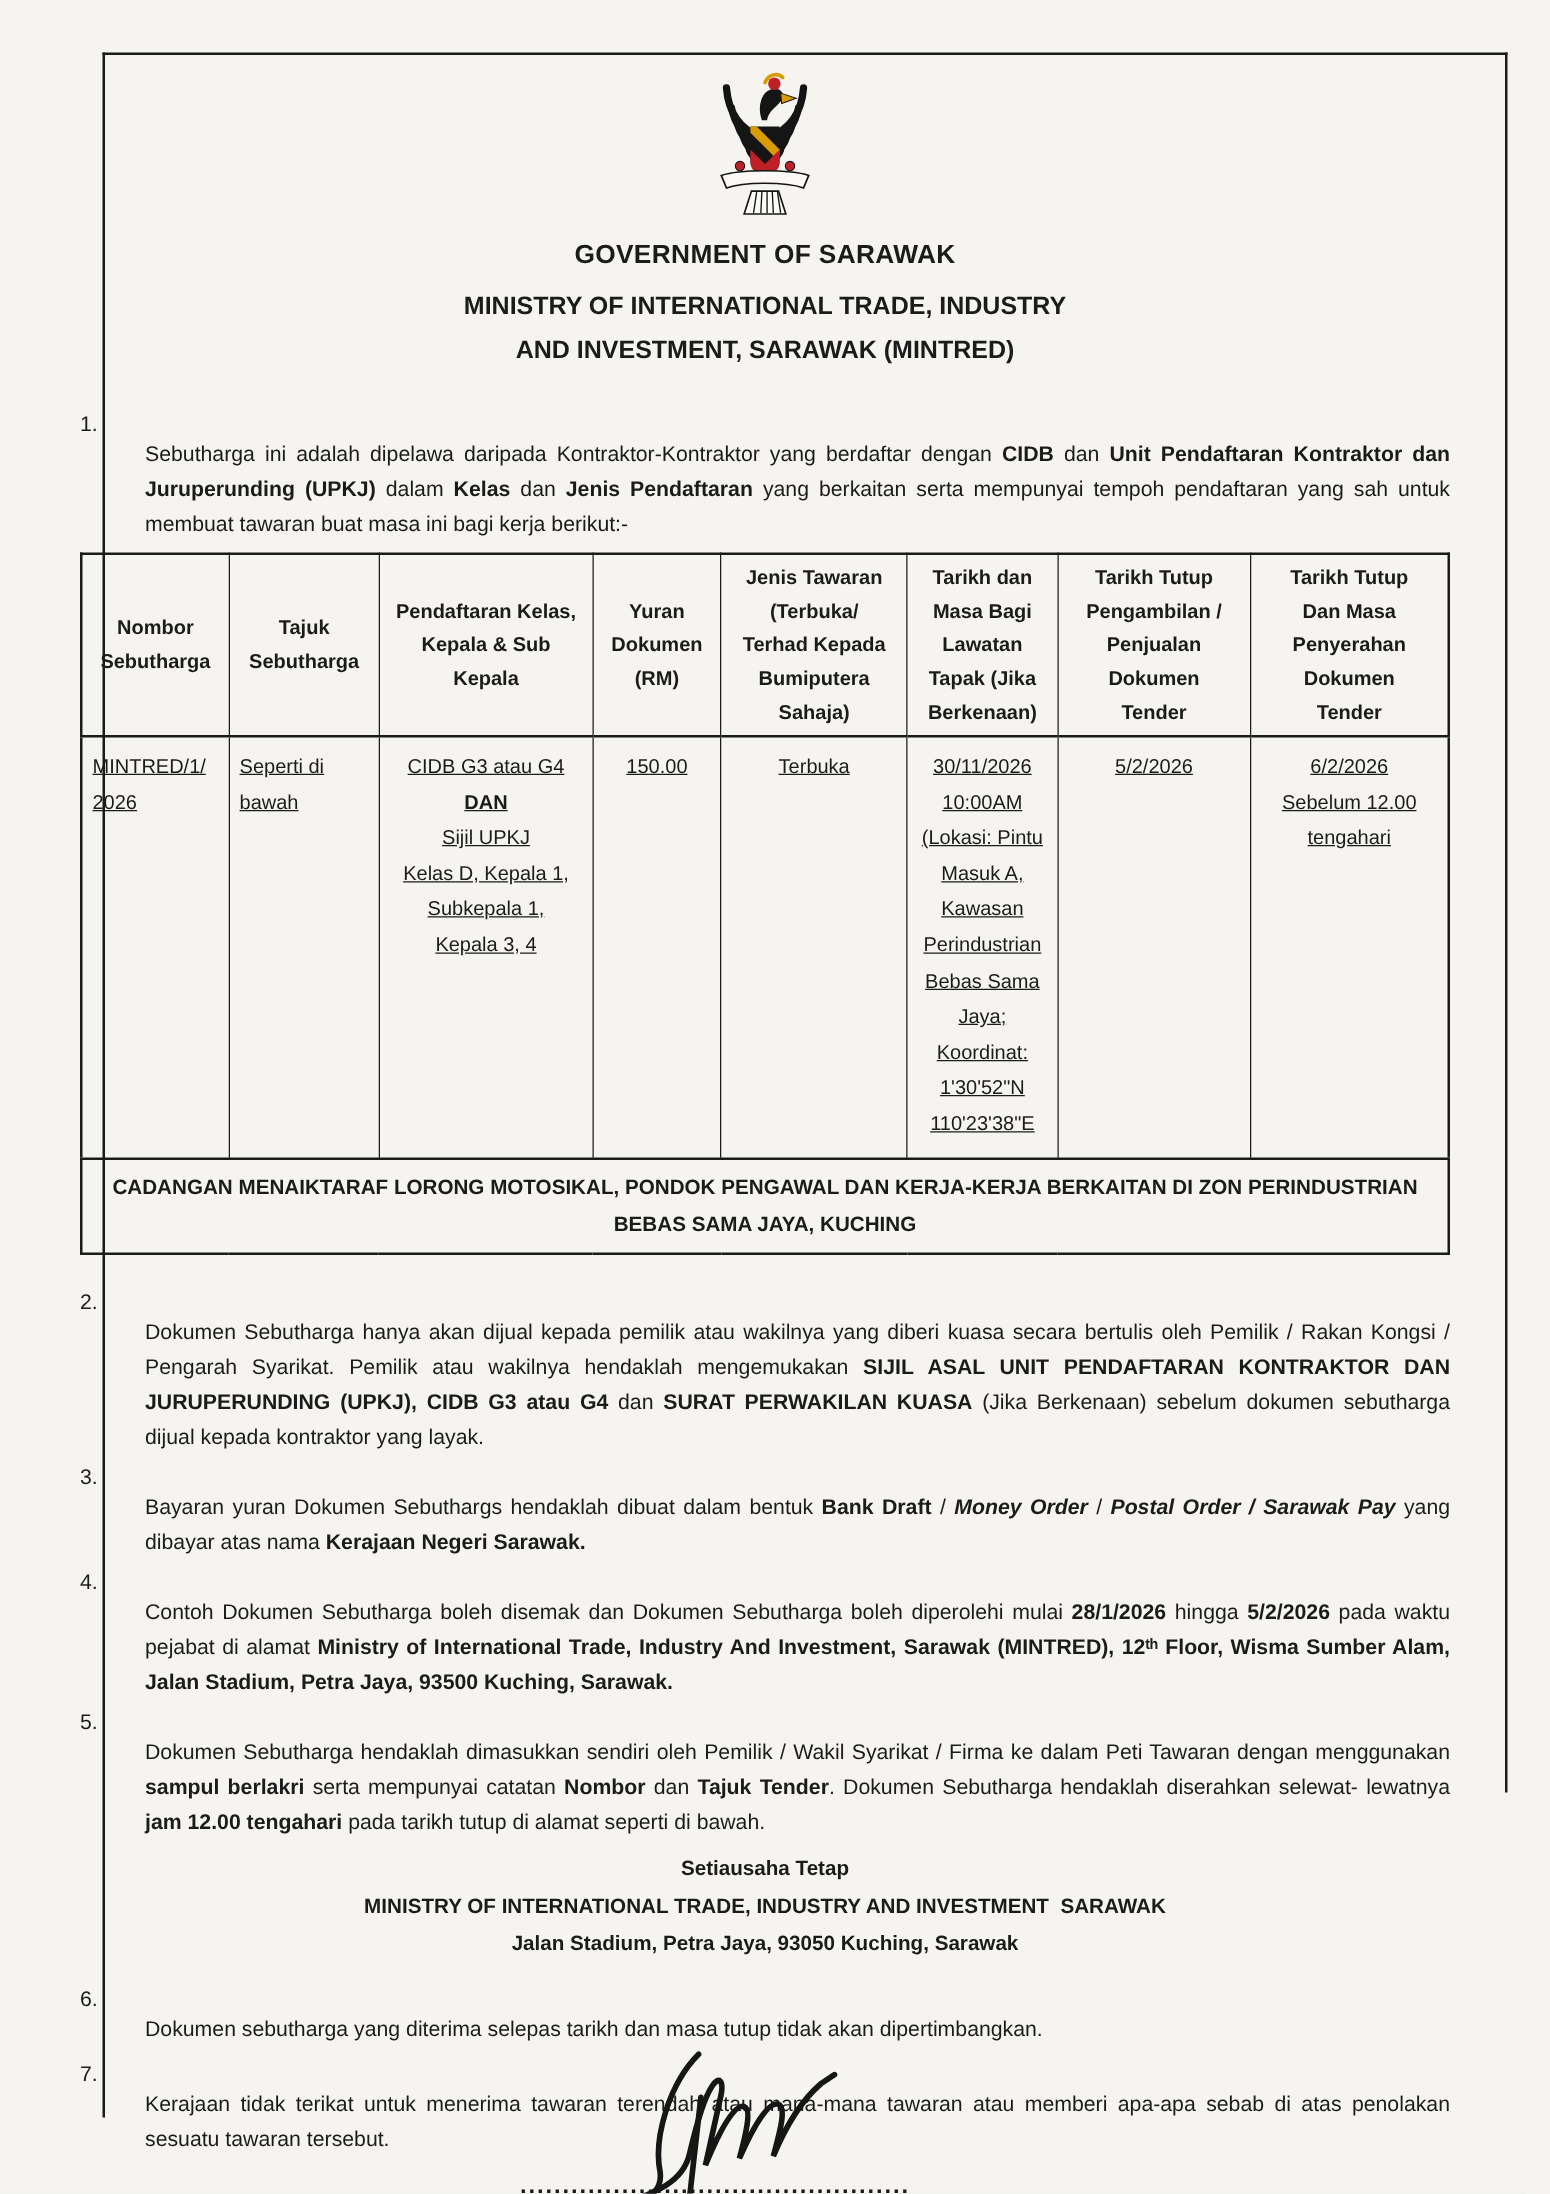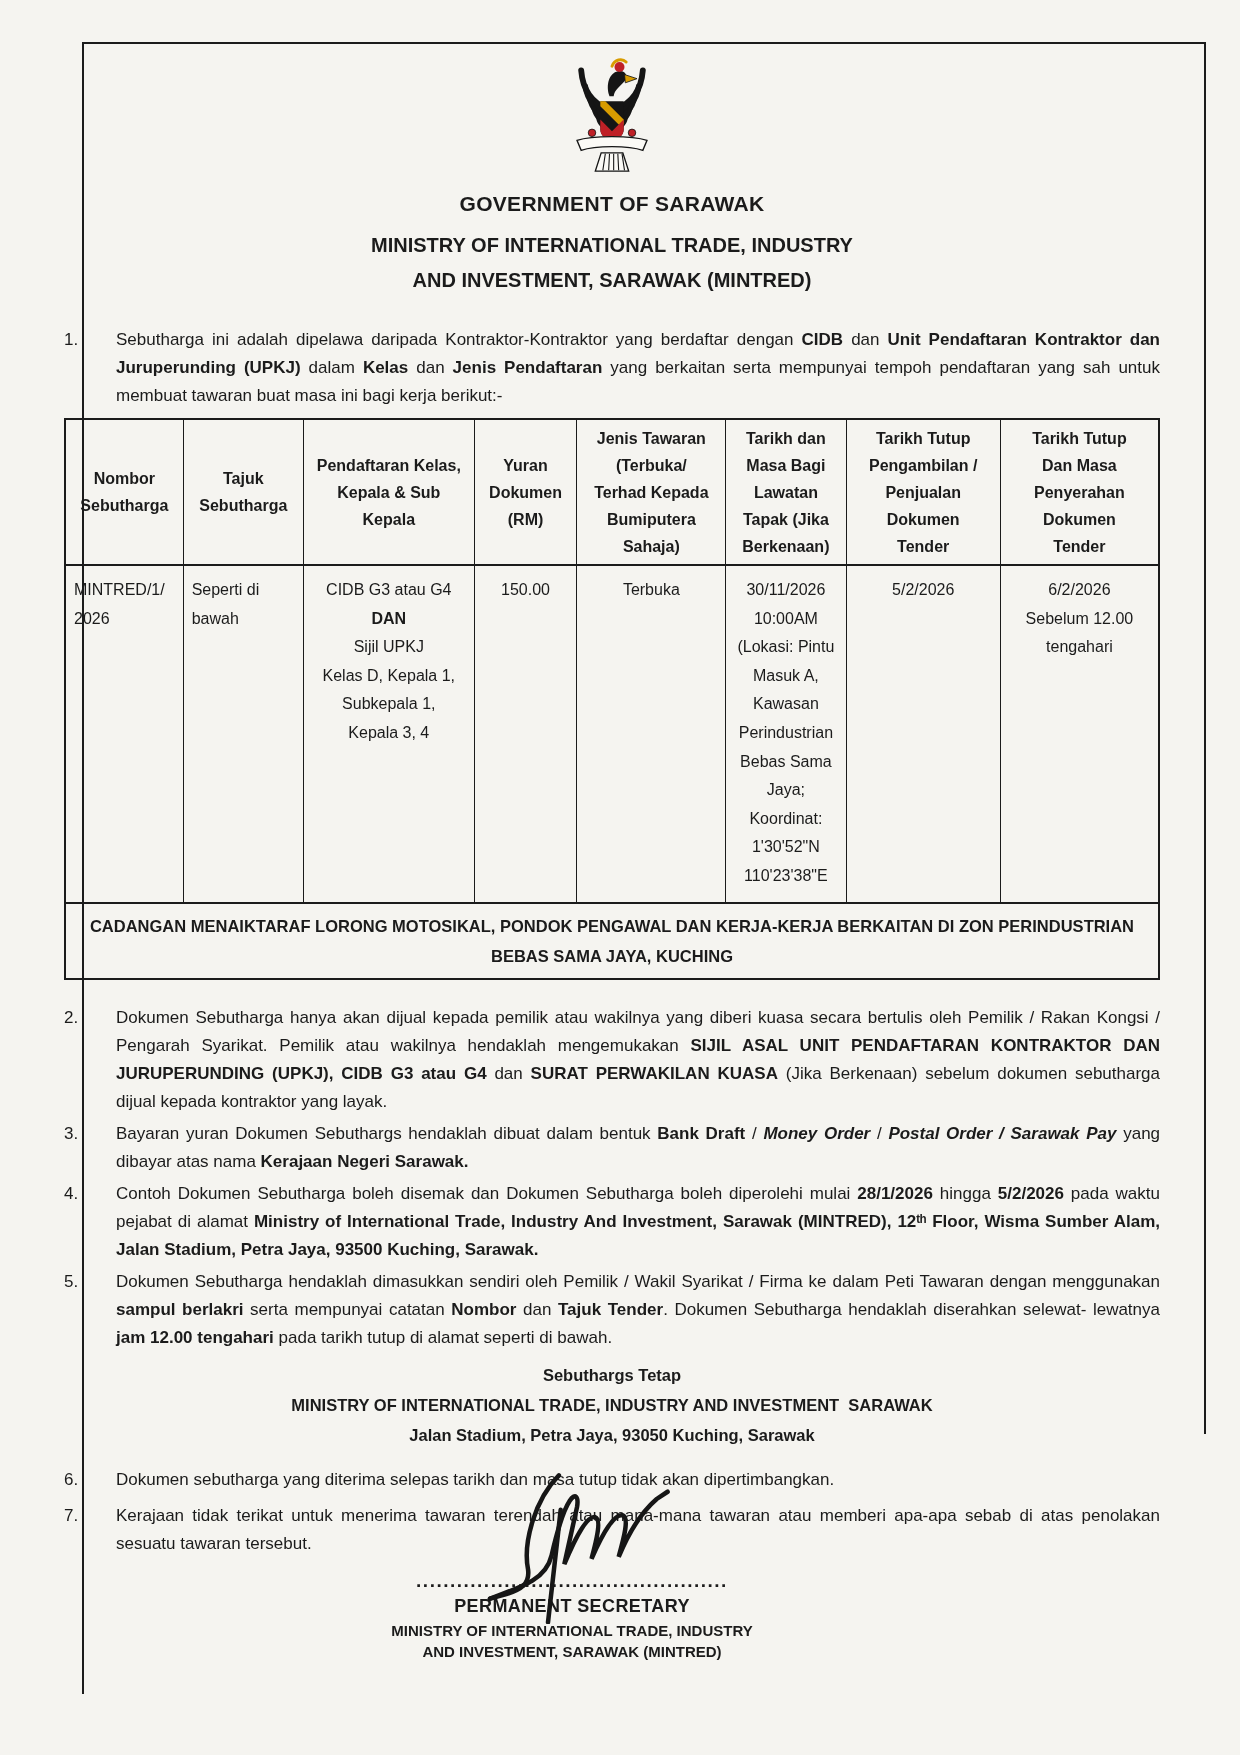--- a/index.html
+++ b/index.html
@@ -10,33 +10,33 @@
   .frame-left{position:absolute;left:82px;top:42px;width:2px;height:1652px;background:#1b1b1b;}
   .frame-right{position:absolute;left:1204px;top:42px;width:2px;height:1392px;background:#1b1b1b;}
   .content{position:relative;padding:56px 80px 0 64px;}
   .emblem-wrap{text-align:center;height:118px;}
   .title{text-align:center;font-weight:bold;}
   .gov{font-size:21px;margin-top:18px;letter-spacing:.3px;}
   .ministry{font-size:20px;line-height:35px;margin-top:12px;}
   .notis{font-size:21px;margin-top:16px;}
   .item{display:flex;}
   .item .num{width:52px;flex:0 0 52px;font-size:17px;line-height:28px;}
-  .item .body{flex:1;font-size:17px;line-height:28px;text-align:justify;}
+  .item .body{flex:1;font-size:17px;line-height:28px;text-align:justify;margin-top:24px;}
   .mt-item1{margin-top:28px;}
   .mt-item2{margin-top:24px;}
   .mt-tight{margin-top:4px;}
   .mt-item6{margin-top:16px;}
   .mt-item7{margin-top:8px;}
   
   table.tender{width:100%;border-collapse:collapse;table-layout:fixed;margin-top:8px;border:2.5px solid #1b1b1b;}
   table.tender th,table.tender td{border:1.5px solid #1b1b1b;overflow:hidden;}
   table.tender th{font-weight:bold;font-size:16px;line-height:27px;text-align:center;vertical-align:middle;
                   height:140px;padding:2px;border-bottom:2.5px solid #1b1b1b;}
   table.tender td.cell{font-size:16px;line-height:28.6px;vertical-align:top;padding:10px 3px 8px;
-                       height:318px;text-align:center;}
+                       height:318px;text-align:center;text-decoration:underline;}
   table.tender td.cell.al{text-align:left;padding-left:8px;}
   table.tender tr.ptitle td{font-weight:bold;font-size:16.5px;line-height:30px;text-align:center;
                             padding:7px 6px;border-top:2px solid #1b1b1b;}
   
   .addr{text-align:center;font-weight:bold;font-size:16.5px;line-height:30px;margin-top:8px;}
   
   .sig{position:relative;width:420px;margin:16px auto 0;text-align:center;transform:translateX(-40px);}
   .sig svg{position:absolute;left:106px;top:-104px;}
   .sig-dots{font-size:19px;font-weight:bold;letter-spacing:1.5px;line-height:14px;white-space:nowrap;}
   .sig-title{font-size:18px;font-weight:bold;letter-spacing:.4px;margin-top:6px;line-height:24px;}
@@ -220,21 +220,21 @@
     <div class="item mt-tight">
       <div class="num">4.</div>
       <div class="body"><span>Contoh Dokumen Sebutharga boleh disemak dan Dokumen Sebutharga boleh diperolehi mulai </span><span style="font-weight: bold;">28/1/2026</span><span> hingga </span><span style="font-weight: bold;">5/2/2026</span><span> pada waktu pejabat di alamat </span><span style="font-weight: bold;">Ministry of International Trade, Industry And Investment, Sarawak (MINTRED), 12ᵗʰ Floor, Wisma Sumber Alam, Jalan Stadium, Petra Jaya, 93500 Kuching, Sarawak.</span></div>
     </div>
     <div class="item mt-tight">
       <div class="num">5.</div>
       <div class="body"><span>Dokumen Sebutharga hendaklah dimasukkan sendiri oleh Pemilik / Wakil Syarikat / Firma ke dalam Peti Tawaran dengan menggunakan </span><span style="font-weight: bold;">sampul berlakri</span><span> serta mempunyai catatan </span><span style="font-weight: bold;">Nombor</span><span> dan </span><span style="font-weight: bold;">Tajuk Tender</span><span>. Dokumen Sebutharga hendaklah diserahkan selewat- lewatnya </span><span style="font-weight: bold;">jam 12.00 tengahari</span><span> pada tarikh tutup di alamat seperti di bawah.</span></div>
     </div>
 
     <div class="addr">
-      <div>Sebuthargs Tetap</div>
+      <div>Setiausaha Tetap</div>
       <div>MINISTRY OF INTERNATIONAL TRADE, INDUSTRY AND INVESTMENT&nbsp; SARAWAK</div>
       <div>Jalan Stadium, Petra Jaya, 93050 Kuching, Sarawak</div>
     </div>
 
     <div class="item mt-item6">
       <div class="num">6.</div>
       <div class="body"><span>Dokumen sebutharga yang diterima selepas tarikh dan masa tutup tidak akan dipertimbangkan.</span></div>
     </div>
     <div class="item mt-item7">
       <div class="num">7.</div>

